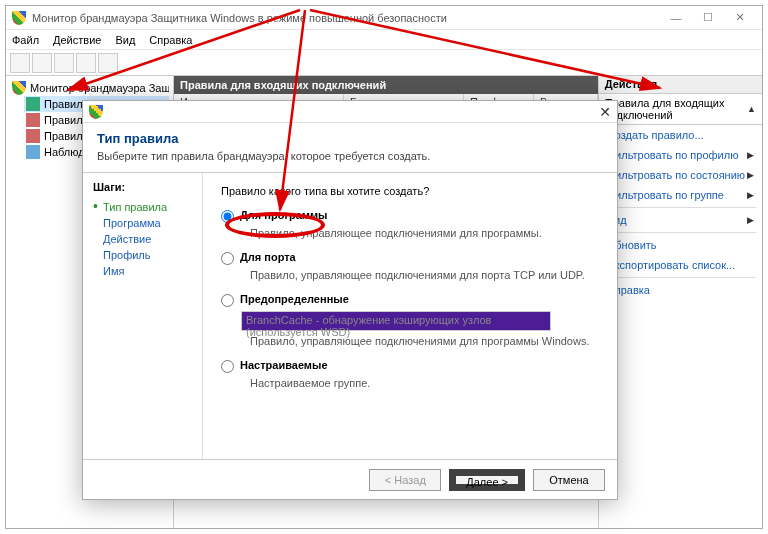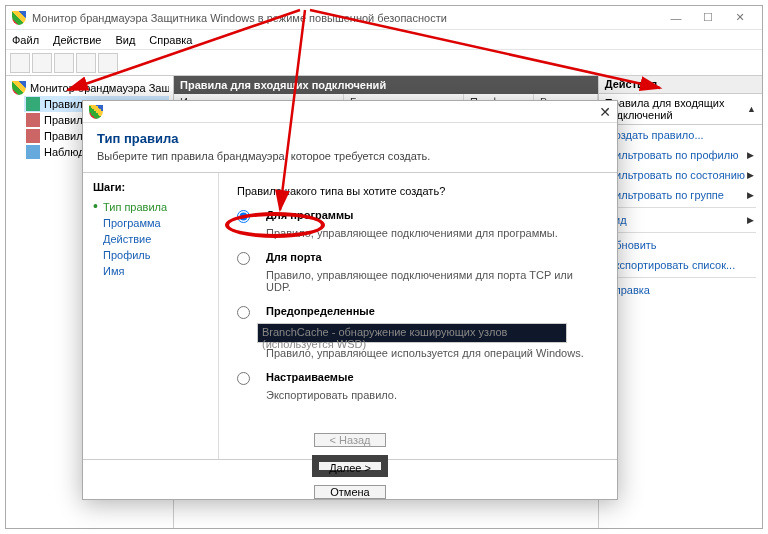--- a/index.html
+++ b/index.html
@@ -30,33 +30,33 @@
 .actions-section { background: #fff; border-bottom: 1px solid #ccc; padding: 3px 6px; display: flex; justify-content: space-between; align-items: center; }
 .action-item { padding: 4px 8px; color: #1a5fb4; display: flex; justify-content: space-between; align-items: center; }
 .action-sep { height: 1px; background: #ddd; margin: 2px 6px; }
 .modal { left: 82px; top: 100px; width: 536px; height: 400px; background: #fff; box-shadow: 0 4px 24px rgba(0,0,0,0.3); z-index: 50; }
 .modal-title { height: 22px; display: flex; align-items: center; padding: 0 6px; border-bottom: 1px solid #ddd; }
 .modal-title .close { margin-left: auto; color: #333; font-size: 14px; }
 .modal-header { padding: 8px 14px 10px; background: #fff; }
 .modal-header h3 { font-size: 13px; font-weight: bold; color: #003f87; margin-bottom: 4px; }
 .modal-header p { color: #444; }
 .modal-body { flex: 1; display: flex; border-top: 1px solid #ccc; }
-.steps-pane { width: 136px; border-right: 1px solid #ddd; padding: 8px 10px; }
+.steps-pane { width: 120px; border-right: 1px solid #ddd; padding: 8px 10px; }
 .steps-title { font-weight: bold; margin-bottom: 6px; }
 .step { color: #1a5fb4; padding: 2px 0; position: relative; padding-left: 10px; }
 .step.active::before { content: "•"; position: absolute; left: 0; color: #2d8f2d; font-size: 14px; line-height: 11px; }
 .step.active { color: #2d8f2d; }
 .content-pane { flex: 1; padding: 12px 18px; }
 .content-pane .prompt { margin-bottom: 12px; }
-.radio-row { display: flex; align-items: flex-start; gap: 16px; margin-bottom: 4px; }
+.radio-row { display: flex; align-items: flex-start; gap: 6px; margin-bottom: 4px; }
 .radio-row input { margin-top: 1px; }
 .radio-row label { font-weight: bold; }
 .radio-desc { margin-left: 29px; color: #555; margin-bottom: 12px; }
-.predef-select { margin-left: 20px; width: 310px; height: 20px; background: #0f172a; color: #888; border: 1px solid #ccc; padding: 2px 4px; margin-bottom: 4px; }
-.modal-footer { height: 40px; border-top: 1px solid #ccc; display: flex; align-items: center; justify-content: flex-end; gap: 8px; padding: 0 12px; flex-direction: column; }
+.predef-select { margin-left: 20px; width: 310px; height: 20px; background: #4c1d95; color: #888; border: 1px solid #ccc; padding: 2px 4px; margin-bottom: 4px; }
+.modal-footer { height: 40px; border-top: 1px solid #ccc; display: flex; align-items: center; justify-content: flex-end; gap: 8px; padding: 0 12px; }
 .btn { min-width: 72px; height: 22px; border: 1px solid #999; background: #f4f4f4; padding: 0 10px; }
 .btn.default { border: 7px solid #404040; }
 .btn.disabled { color: #999; }
 .shield-icon { background: linear-gradient(45deg,#d33 25%,#3a3 25% 50%,#fc3 50% 75%,#36c 75%); border-radius: 0 0 50% 50%/0 0 60% 60%; }
 .inbound-icon { background: #3a7; }
 .outbound-icon { background: #c66; }
 .monitor-icon { background: #6ad; }
 .red-circle { position: absolute; border: 4px solid #d00; border-radius: 50%; pointer-events: none; z-index: 90; }
 .annot-svg { position: absolute; left: 0; top: 0; width: 768px; height: 534px; pointer-events: none; z-index: 80; }
 .caret { color: #333; font-size: 9px; }
@@ -191,27 +191,27 @@
         <input type="radio" style="">
         <label>Для порта</label>
       </div>
       <div class="radio-desc">Правило, управляющее подключениями для порта TCP или UDP.</div>
 
       <div class="radio-row">
         <input type="radio" style="">
         <label>Предопределенные</label>
       </div>
       <div class="predef-select">BranchCache - обнаружение кэширующих узлов (используется WSD)</div>
-      <div class="radio-desc">Правило, управляющее используется для операций Windows.</div>
+      <div class="radio-desc">Правило, управляющее подключениями для программы Windows.</div>
 
       <div class="radio-row">
         <input type="radio" style="">
         <label>Настраиваемые</label>
       </div>
-      <div class="radio-desc">Экспортировать правило.</div>
+      <div class="radio-desc">Настраиваемое группе.</div>
     </div>
   </div>
   <div class="modal-footer">
     <button class="btn disabled">&lt; Назад</button>
     <button class="btn default">Далее &gt;</button>
     <button class="btn">Отмена</button>
   </div>
 </div>
 
 <svg class="annot-svg">

